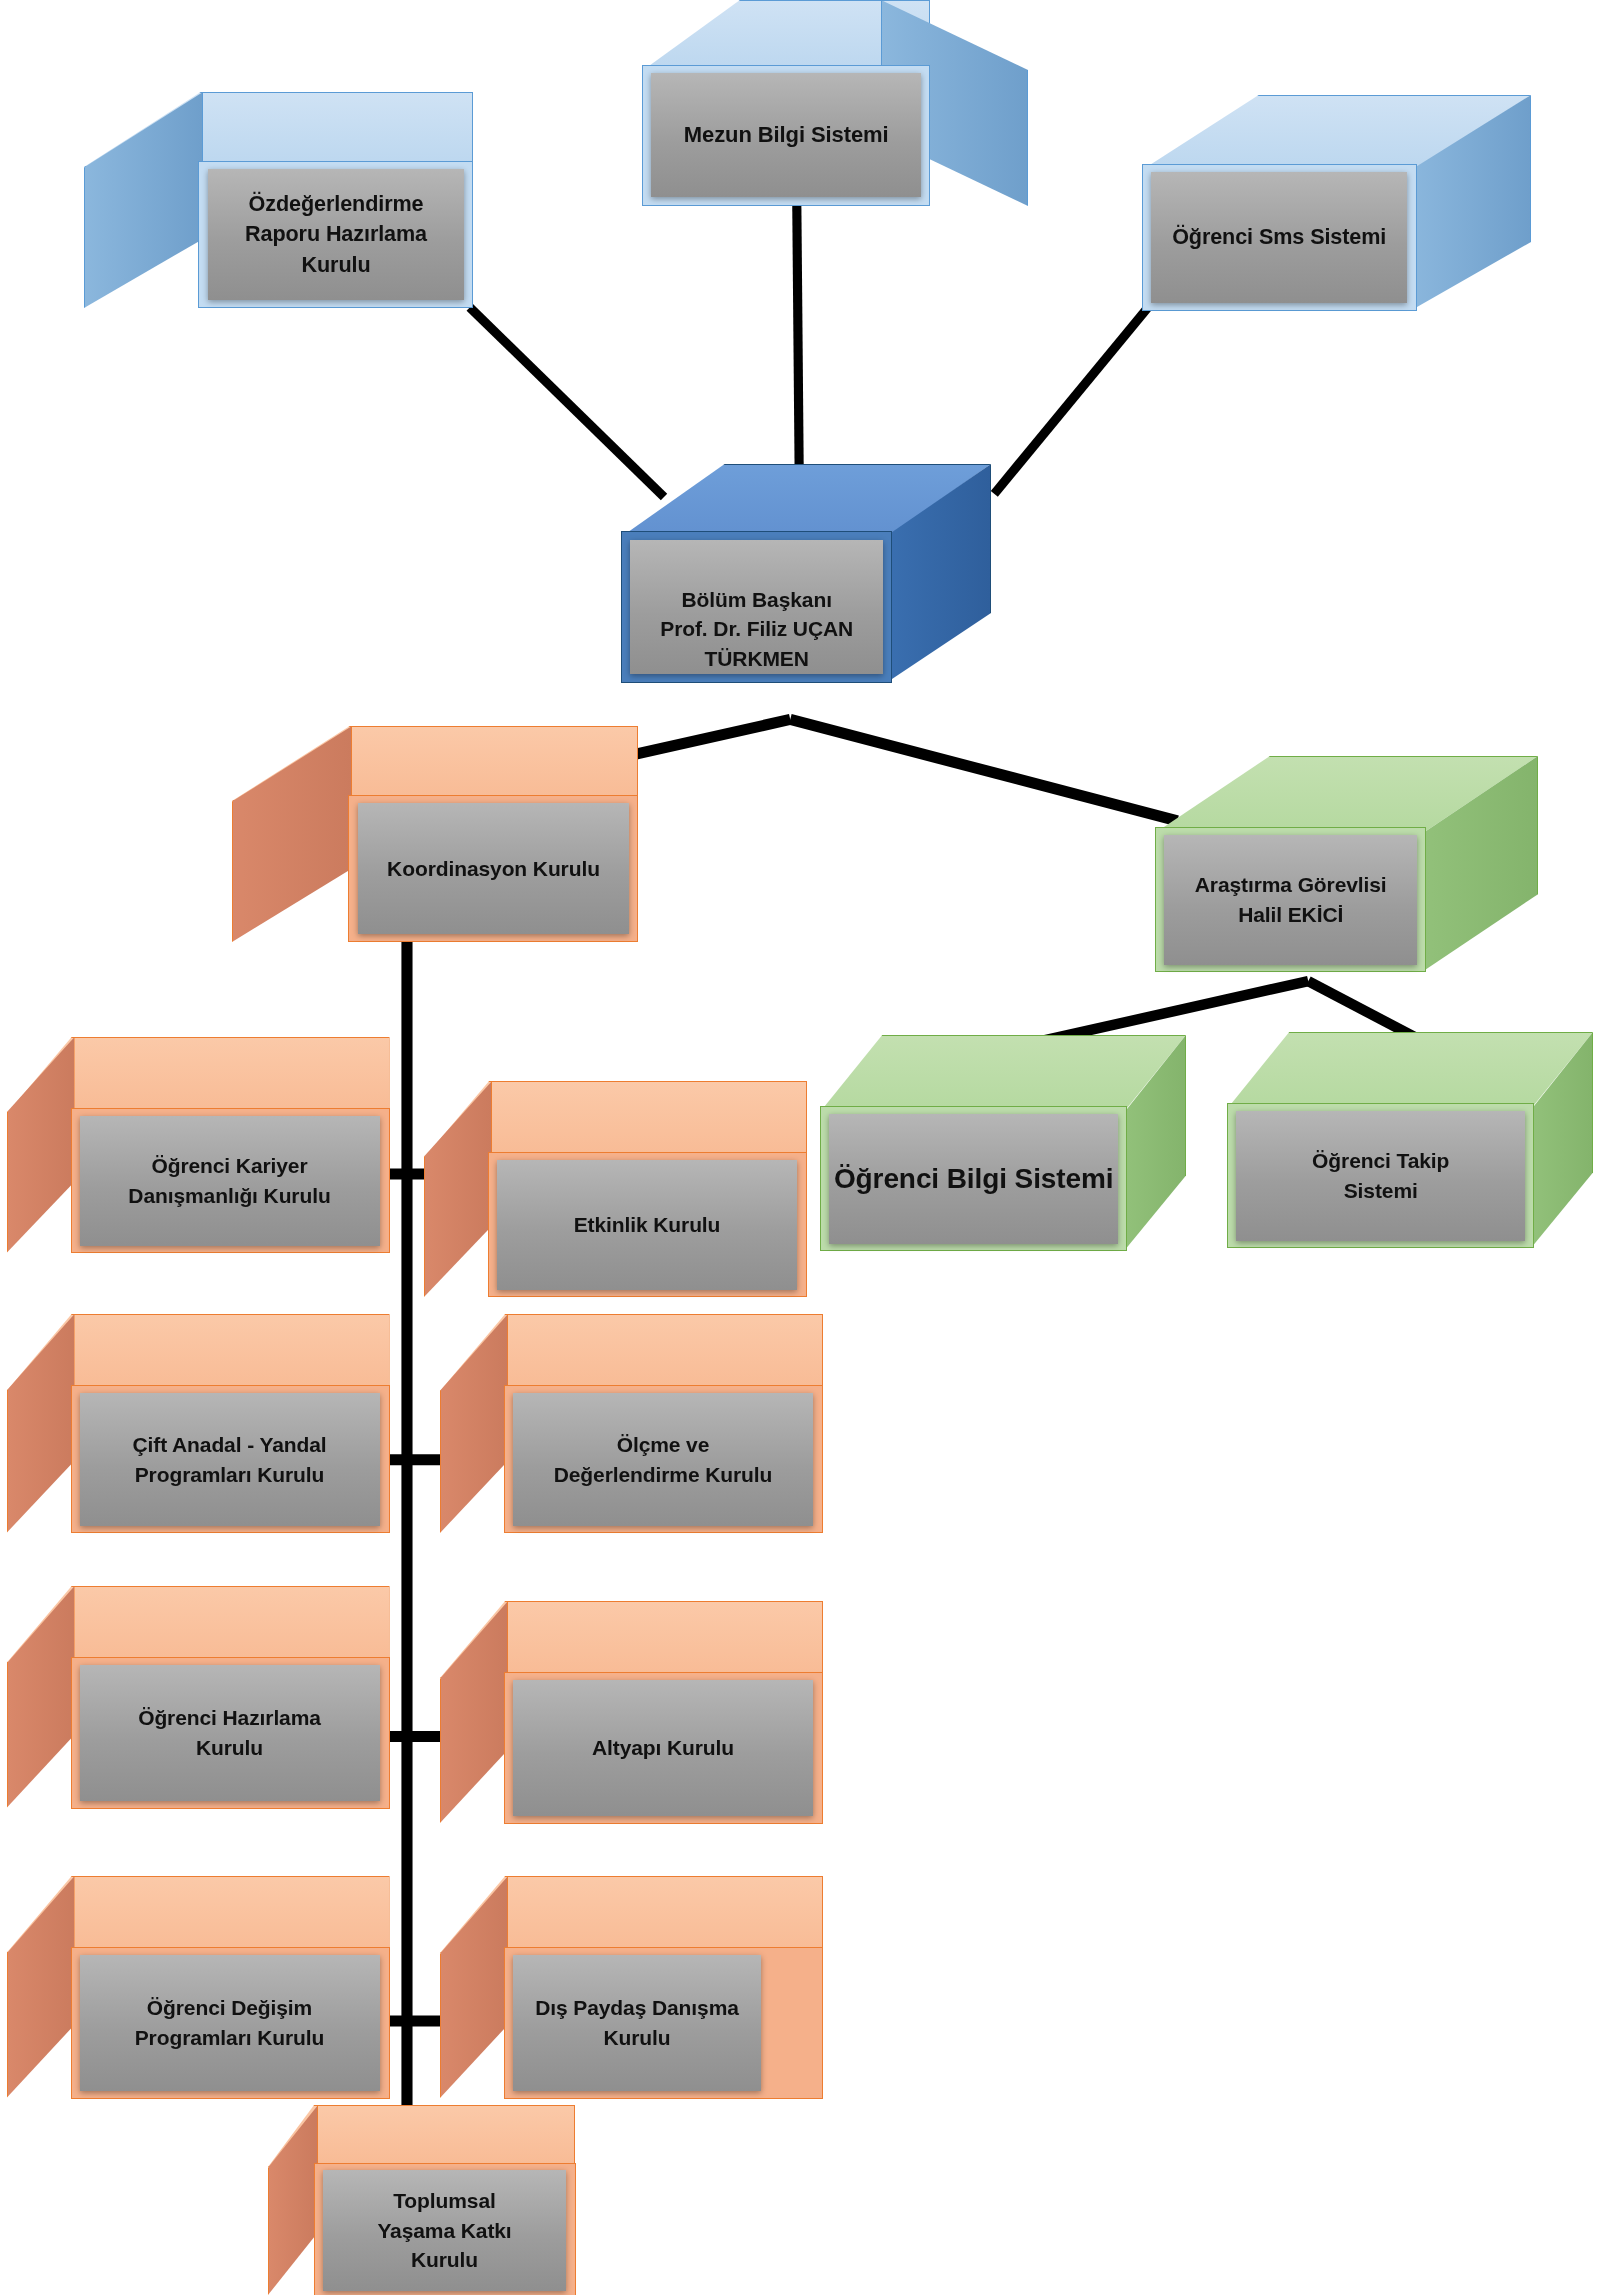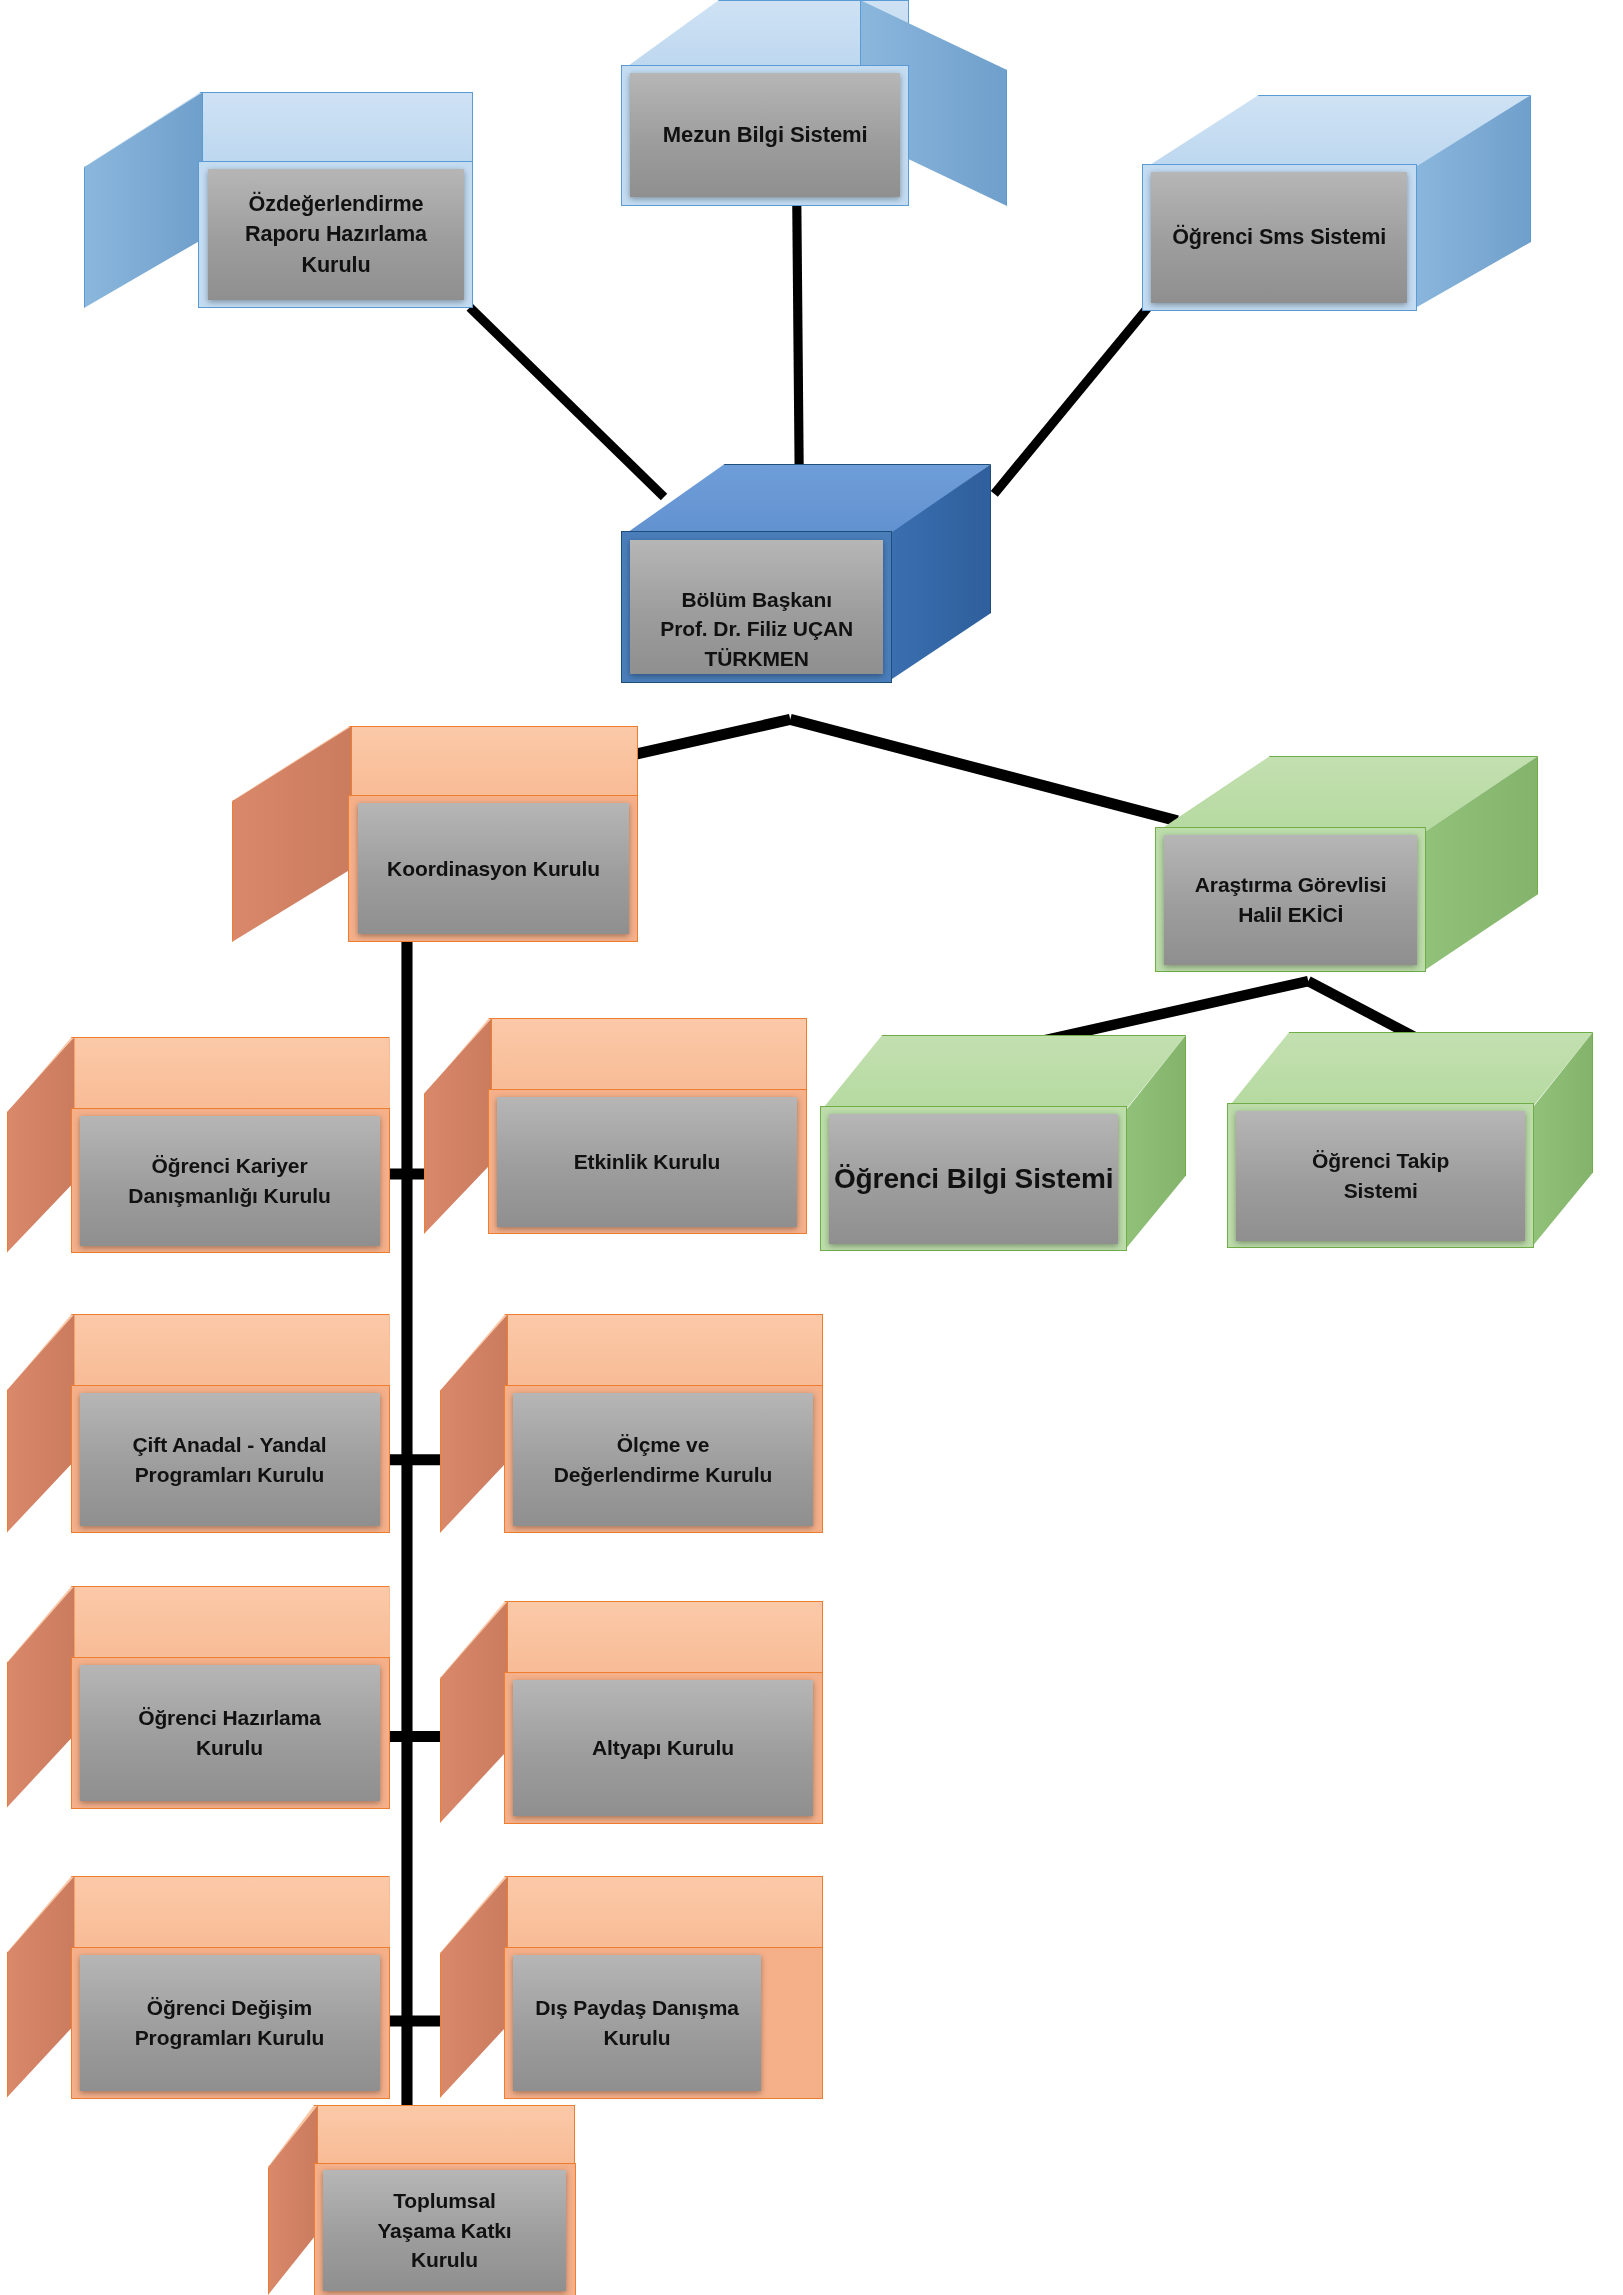--- a/index.html
+++ b/index.html
@@ -66,21 +66,21 @@
     <line x1="2000" y1="1500" x2="2190" y2="1600" stroke-width="16"></line>
 
     <line x1="622" y1="1440" x2="622" y2="3290" stroke-width="17"></line>
 
     <line x1="560" y1="1795" x2="690" y2="1795" stroke-width="17"></line>
     <line x1="560" y1="2232" x2="690" y2="2232" stroke-width="17"></line>
     <line x1="560" y1="2655" x2="690" y2="2655" stroke-width="17"></line>
     <line x1="560" y1="3090" x2="690" y2="3090" stroke-width="17"></line>
   </svg>
 
-  <div class="box t-lightblue" style="left:621px;top:0px;width:386px;height:224px;">
+  <div class="box t-lightblue" style="left:642px;top:0px;width:386px;height:224px;">
     <div class="shape">
       <div class="top" style="left:0;top:0;width:288px;height:71px;clip-path:polygon(34% 0,100% 0,100% 100%,0 100%);"></div>
       <div class="side" style="left:239px;top:0;width:147px;height:206px;clip-path:polygon(0 0,100% 34%,100% 100%,0 66%);"></div>
       <div class="frame" style="left:0;top:65px;width:288px;height:141px;"></div>
     </div>
     <div class="face" style="left:9.2px;top:73px;width:270px;height:124px;">
       <span class="label" style="font-size:22px;">Mezun Bilgi Sistemi</span>
     </div>
   </div>
 
@@ -149,21 +149,21 @@
       <div class="top" style="left:0;top:0;width:383px;height:77px;clip-path:polygon(17% 0,100% 0,100% 100%,0 100%);"></div>
       <div class="side" style="left:0;top:0;width:68px;height:216px;clip-path:polygon(100% 0,100% 67%,0 100%,0 35%);"></div>
       <div class="frame" style="left:64px;top:71px;width:319px;height:145px;"></div>
     </div>
     <div class="face" style="left:73px;top:79px;width:300px;height:130px;">
       <span class="label" style="font-size:21px;">Öğrenci Kariyer
 Danışmanlığı Kurulu</span>
     </div>
   </div>
 
-  <div class="box t-orange" style="left:424px;top:1018px;width:383px;height:216px;">
+  <div class="box t-orange" style="left:424px;top:1081px;width:383px;height:216px;">
     <div class="shape">
       <div class="top" style="left:0;top:0;width:383px;height:77px;clip-path:polygon(17% 0,100% 0,100% 100%,0 100%);"></div>
       <div class="side" style="left:0;top:0;width:68px;height:216px;clip-path:polygon(100% 0,100% 67%,0 100%,0 35%);"></div>
       <div class="frame" style="left:64px;top:71px;width:319px;height:145px;"></div>
     </div>
     <div class="face" style="left:73px;top:79px;width:300px;height:130px;">
       <span class="label" style="font-size:21px;">Etkinlik Kurulu</span>
     </div>
   </div>
 

